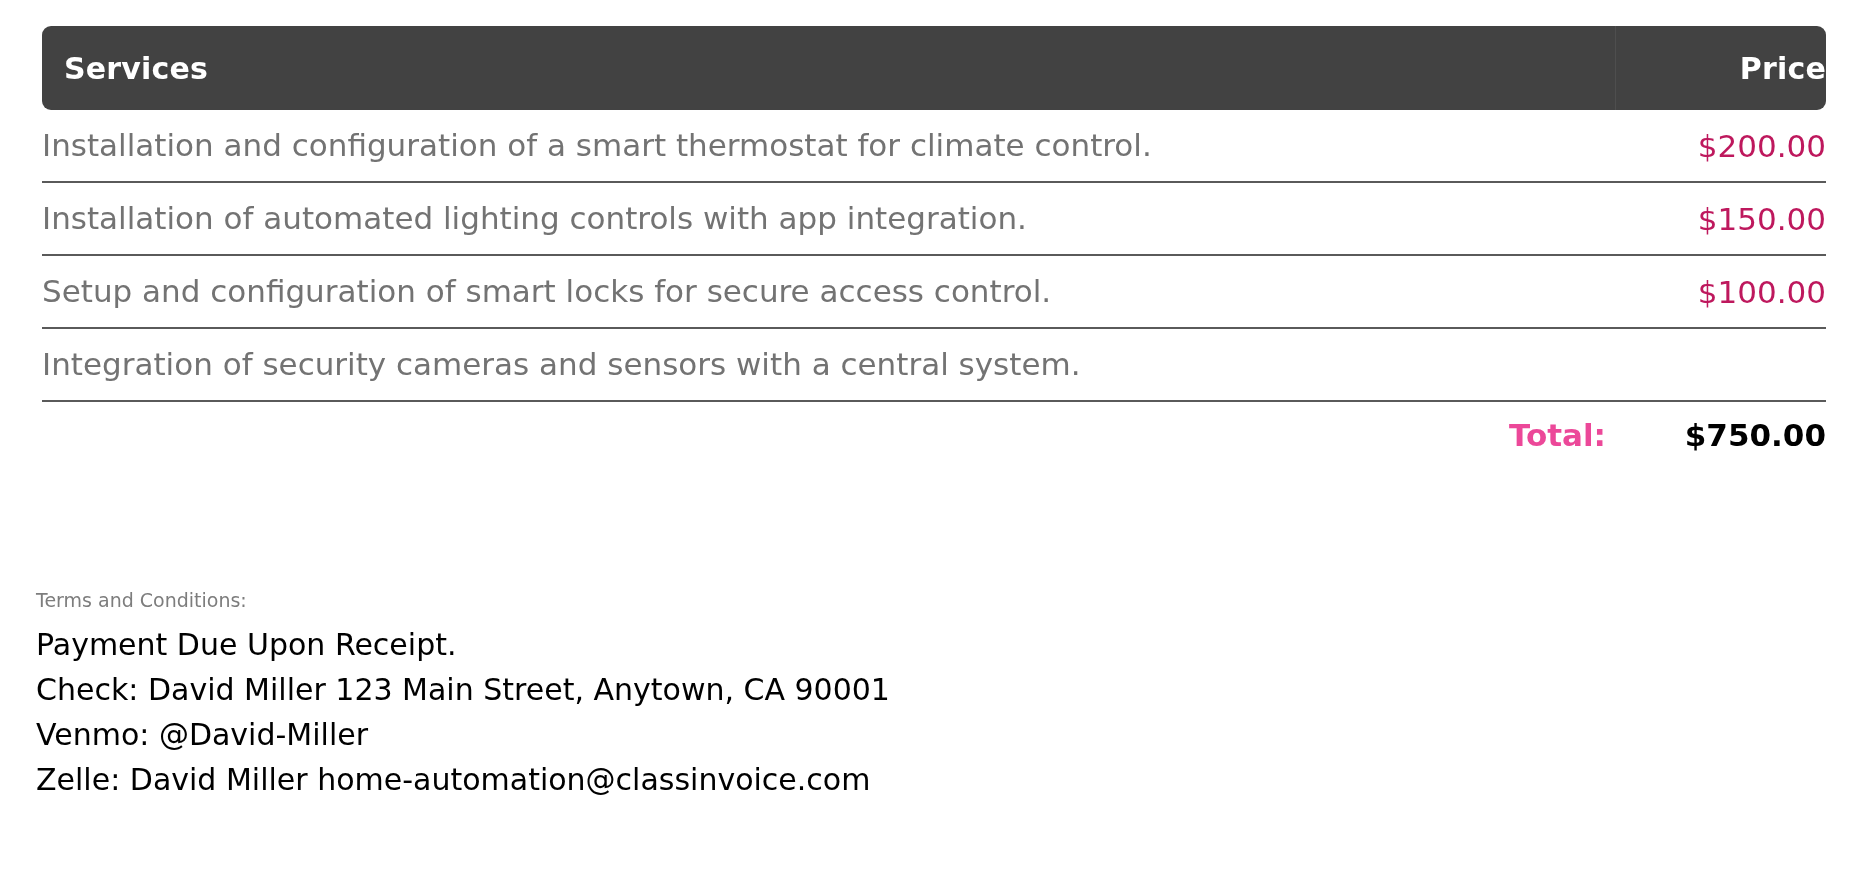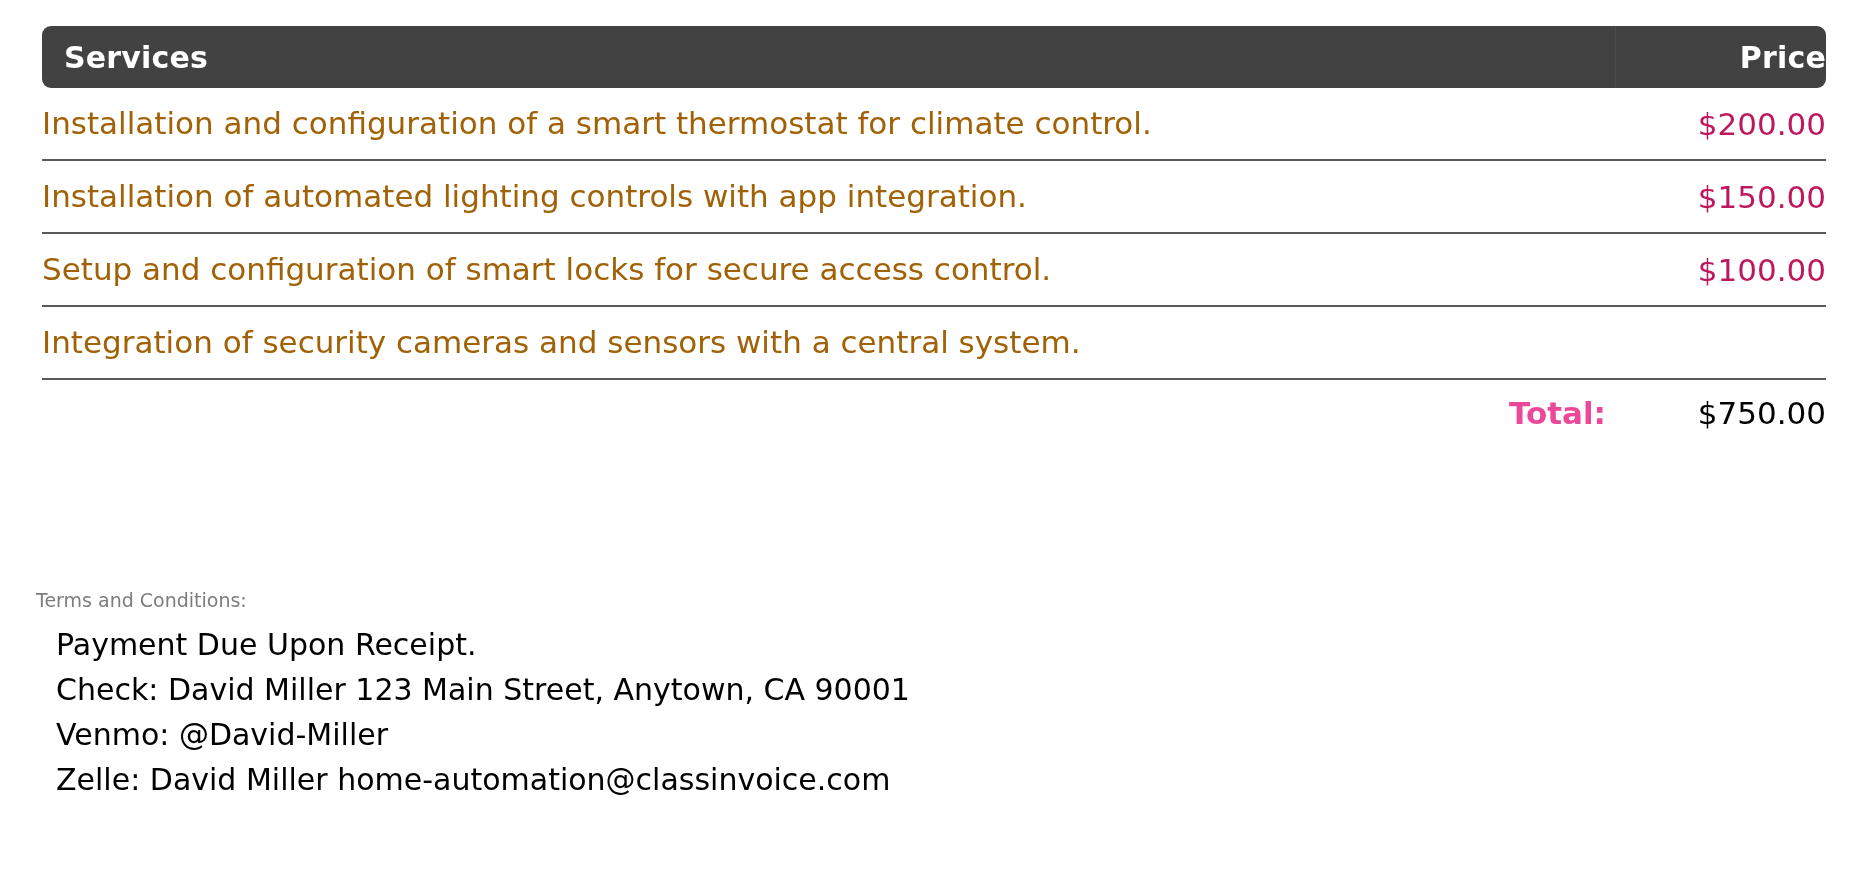--- a/index.html
+++ b/index.html
@@ -25,21 +25,21 @@
   .table-wrap {
     position: absolute;
     left: 42px;
     top: 26px;
     width: 1784px;
   }
 
   .thead {
     display: flex;
     align-items: center;
-    height: 62px;
+    height: 84px;
     background: #424242;
     border-radius: 9px;
     box-sizing: border-box;
   }
   .th-services {
     flex: 1 1 auto;
     padding-left: 22px;
     color: #ffffff;
     font-size: 30px;
     font-weight: bold;
@@ -65,21 +65,21 @@
   .trow {
     display: flex;
     align-items: center;
     height: 73px;
     border-bottom: 2px solid #5a5a5a;
     box-sizing: border-box;
   }
   .td-desc {
     flex: 1 1 auto;
     padding-left: 0px;
-    color: #a16207;
+    color: #737373;
     font-size: 31px;
     line-height: 1.1;
     white-space: nowrap;
   }
   .td-price {
     flex: 0 0 260px;
     text-align: right;
     padding-right: 0px;
     color: #be185d;
     font-size: 31px;
@@ -98,21 +98,21 @@
     color: #ec4899;
     font-size: 31px;
     font-weight: bold;
     white-space: nowrap;
   }
   .td-total-value {
     flex: 0 0 220px;
     text-align: right;
     color: #000000;
     font-size: 31px;
-    font-weight: normal;
+    font-weight: bold;
     white-space: nowrap;
   }
 
   
   .terms {
     position: absolute;
     left: 36px;
     top: 578px;
     width: 1790px;
   }
@@ -120,21 +120,20 @@
     color: #7d7d7d;
     font-size: 19px;
     line-height: 44px;
     white-space: nowrap;
   }
   .terms-line {
     color: #000000;
     font-size: 30px;
     line-height: 45px;
     white-space: nowrap;
-    margin-left: 20px;
   }
 </style>
 </head>
 <body>
 
 <div class="page">
 
   <div class="table-wrap">
 
     <div class="thead">

